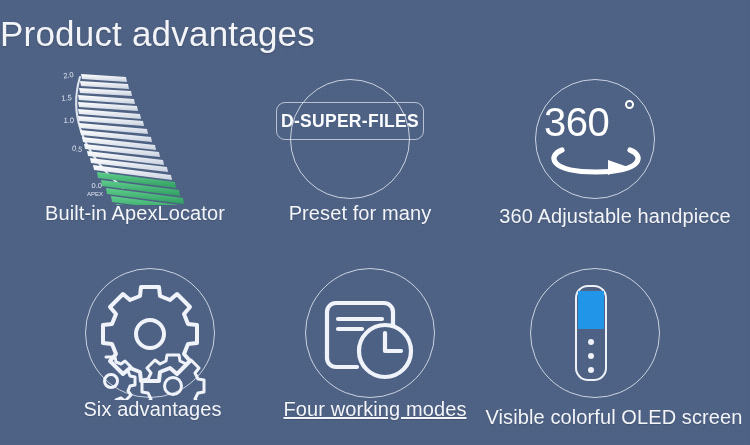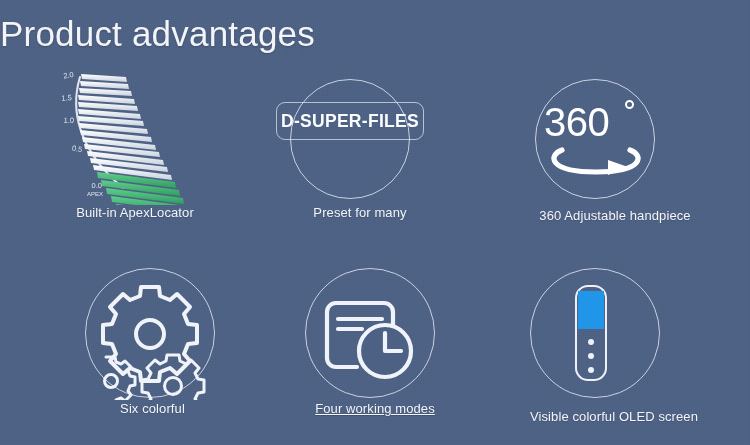--- a/index.html
+++ b/index.html
@@ -26,21 +26,21 @@
     font-weight:300;
     letter-spacing:0.2px;
     color:#f2f4f8;
     text-shadow:0 1px 2px rgba(0,0,0,0.18);
   }
 
   .cell { position:absolute; }
   .caption {
     position:absolute;
     text-align:center;
-    font-size:13px;
+    font-size:20px;
     font-weight:400;
     color:#f3f5f9;
     line-height:22px;
     letter-spacing:0.1px;
     text-shadow:0 1px 1px rgba(0,0,0,0.15);
   }
 
   .ring {
     position:absolute;
     border-radius:50%;
@@ -236,21 +236,21 @@
     </g>
     <g fill="none" stroke="#f0f4fa" stroke-width="3" stroke-linejoin="round" stroke-linecap="round">
       <path d="M 87 90 L 99 90 L 100 96 L 106 99 L 111 95 L 119 103 L 115 108 L 118 114 L 124 115
                L 124 127 L 118 128 L 115 134 L 119 139 L 111 147 L 106 143 L 100 146 L 99 152 L 87 152
                L 86 146 L 80 143 L 75 147 L 67 139 L 71 134 L 68 128 L 62 127 L 62 115
                L 68 114 L 71 108 L 67 103 L 75 95 L 80 99 L 86 96 Z"></path>
       <circle cx="93" cy="121" r="8.5"></circle>
     </g>
   </svg>
 </div>
-<div class="caption" id="cap-gears">Six colorful</div>
+<div class="caption" id="cap-gears">Six advantages</div>
 
 <div class="cell" id="cell-modes">
   <div class="ring" id="ring-modes"></div>
   <svg class="mid-svg" width="145" height="135" viewBox="0 0 145 135">
     <g fill="none" stroke="#f0f4fa" stroke-width="4.2" stroke-linejoin="round" stroke-linecap="round">
       <path d="M 36 38 L 84 38 A 9 9 0 0 1 93 47 L 93 72"></path>
       <path d="M 36 38 A 9 9 0 0 0 27 47 L 27 93 A 9 9 0 0 0 36 102 L 57 102"></path>
       <line x1="38" y1="54" x2="82" y2="54"></line>
       <line x1="38" y1="64" x2="62" y2="64"></line>
     </g>

